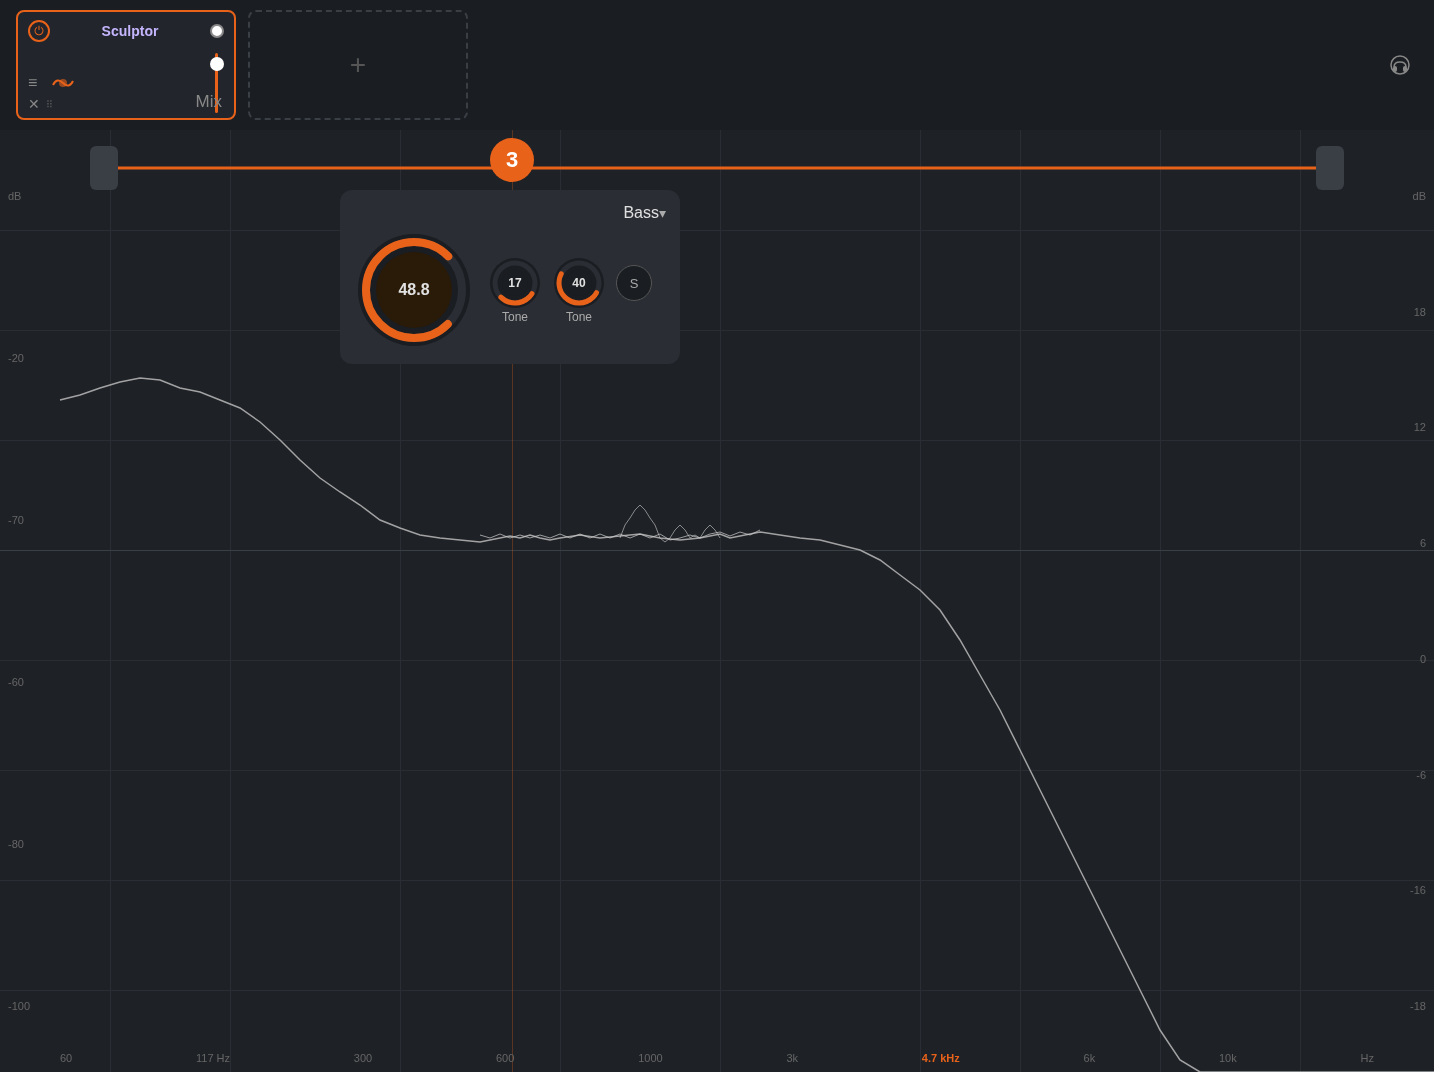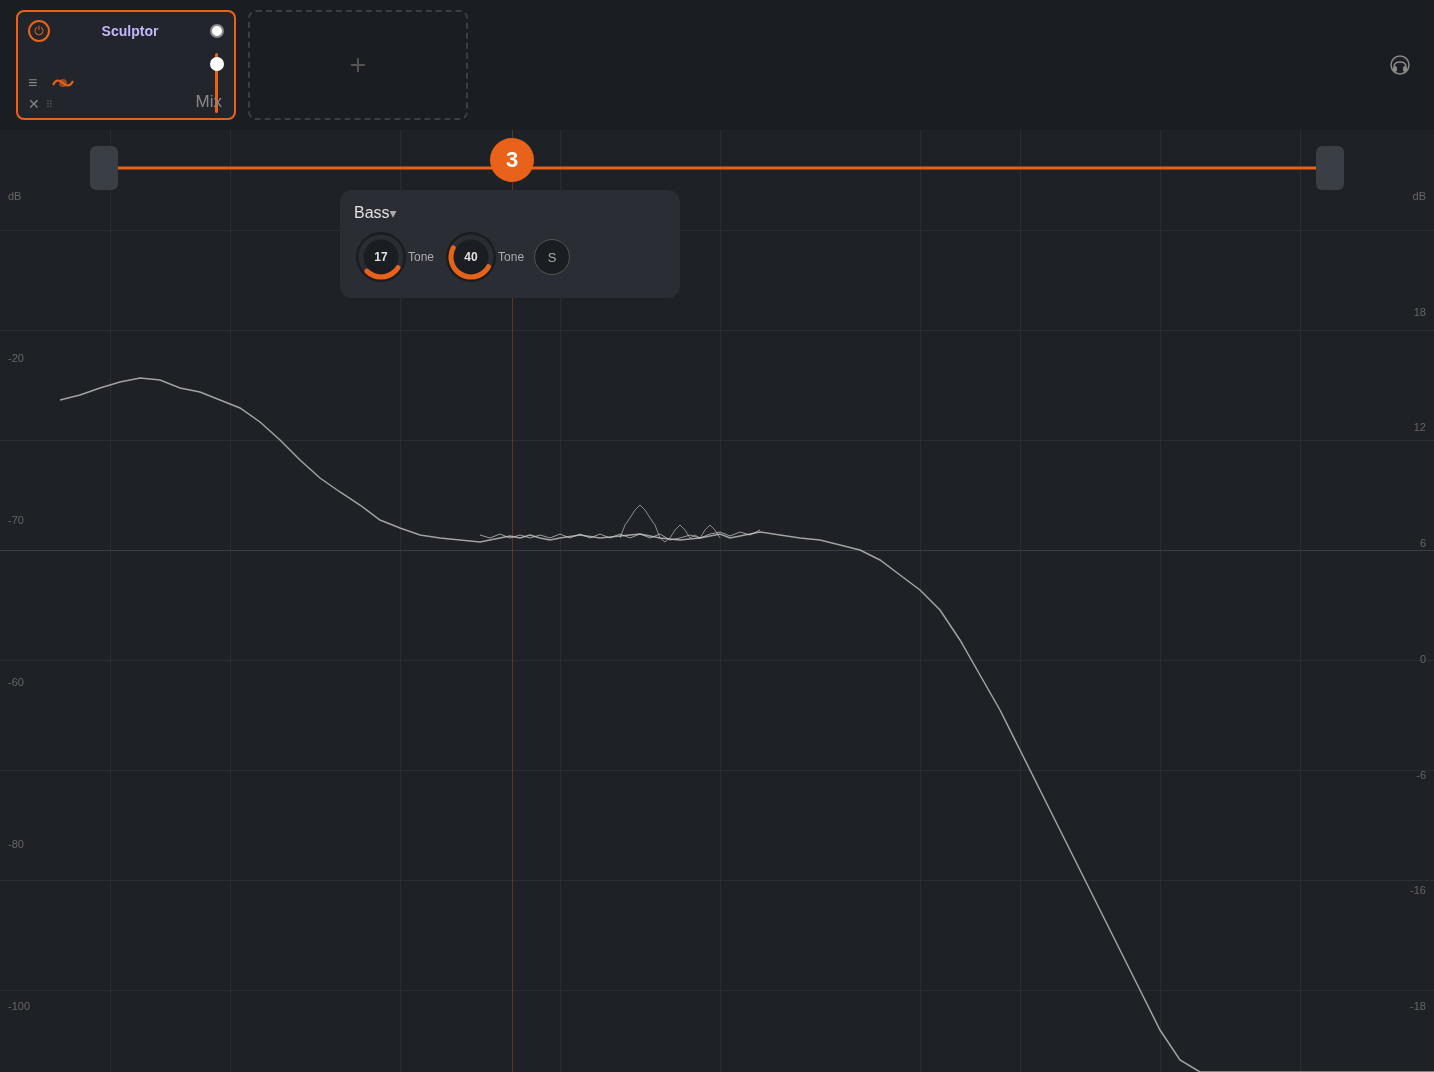--- a/index.html
+++ b/index.html
@@ -233,21 +233,21 @@
       padding: 14px;
       z-index: 30;
       display: flex;
       flex-direction: column;
       gap: 8px;
     }
 
     .band-popup-header {
       display: flex;
       align-items: center;
-      justify-content: flex-start;
+      justify-content: flex-end;
     }
 
     .band-popup-title {
       color: #e0e0e0;
       font-size: 16px;
       font-weight: 500;
     }
 
     .band-popup-dropdown {
       color: #aaa;
@@ -286,21 +286,21 @@
 
     
     .small-knobs {
       display: flex;
       gap: 10px;
       align-items: flex-start;
     }
 
     .small-knob-container {
       display: flex;
-      flex-direction: row;
+      flex-direction: column;
       align-items: center;
       gap: 0;
     }
 
     .small-knob {
       width: 54px;
       height: 54px;
       position: relative;
     }
 
@@ -518,20 +518,33 @@
     <span>3</span>
   </div>
 
   <div class="band-popup">
     <div class="band-popup-header">
       <span class="band-popup-title">Bass</span>
       <span class="band-popup-dropdown">▾</span>
     </div>
     <div class="band-popup-body">
 
+      <div class="large-knob">
+        <svg viewBox="0 0 120 120">
+
+          <circle cx="60" cy="60" r="56" fill="#1a1d21"></circle>
+
+          <circle cx="60" cy="60" r="48" fill="none" stroke="#2a2d33" stroke-width="8"></circle>
+
+          <circle cx="60" cy="60" r="48" fill="none" stroke="#e8621a" stroke-width="8" stroke-dasharray="226 75" stroke-dashoffset="75" stroke-linecap="round" transform="rotate(135 60 60)"></circle>
+
+          <circle cx="60" cy="60" r="38" fill="#2a1a08"></circle>
+        </svg>
+        <span class="large-knob-value">48.8</span>
+      </div>
 
       <div class="small-knobs">
         <div class="small-knob-container">
           <div class="small-knob">
             <svg viewBox="0 0 54 54">
               <circle cx="27" cy="27" r="25" fill="#1a1d21"></circle>
               <circle cx="27" cy="27" r="20" fill="none" stroke="#2a2d33" stroke-width="5"></circle>
 
               <circle cx="27" cy="27" r="20" fill="none" stroke="#e8621a" stroke-width="5" stroke-dasharray="38 89" stroke-dashoffset="38" stroke-linecap="round" transform="rotate(135 27 27)"></circle>
               <circle cx="27" cy="27" r="13" fill="#1a1d21"></circle>
@@ -575,13 +588,25 @@
     <span>dB</span>
     <span>18</span>
     <span>12</span>
     <span>6</span>
     <span>0</span>
     <span>-6</span>
     <span>-16</span>
     <span>-18</span>
   </div>
 
+  <div class="x-axis">
+    <span>60</span>
+    <span>117 Hz</span>
+    <span>300</span>
+    <span>600</span>
+    <span>1000</span>
+    <span>3k</span>
+    <span style="color:#e8621a;font-weight:600;">4.7 kHz</span>
+    <span>6k</span>
+    <span>10k</span>
+    <span>Hz</span>
+  </div>
 </div>
 
 </body></html>

